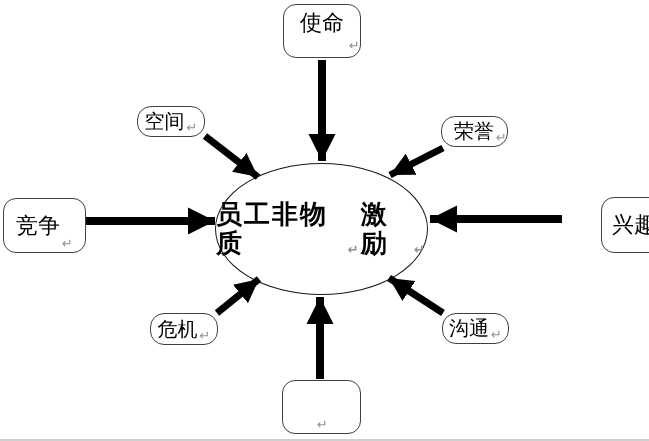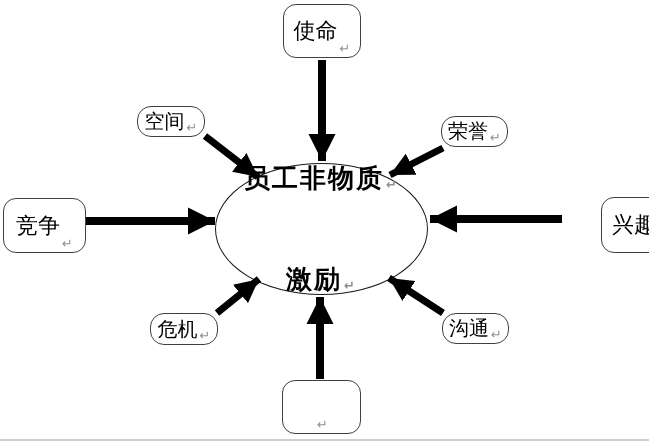--- a/index.html
+++ b/index.html
@@ -26,39 +26,39 @@
   .node-big   { border-radius: 13px; font-size: 22px; }
   .node-small { border-radius: 14px;  font-size: 20px; }
   .ret {
     color: #909090;
     font-size: 13px;
     margin-left: 2px;
     align-self: flex-end;
     line-height: 1.2;
   }
   
-  .n-mission       { left: 283px; top: 4px;   width: 78px; height: 54px; }
+  .n-mission       { left: 283px; top: 4px;   width: 78px; height: 54px; flex-direction: column; }
   .n-space         { left: 137px; top: 106px; width: 68px; height: 31px; }
-  .n-honor         { left: 441px; top: 116px; width: 67px; height: 31px; }
+  .n-honor         { left: 441px; top: 116px; width: 67px; height: 31px; justify-content: flex-end; }
   .n-competition   { left: 3px;   top: 198px; width: 83px; height: 55px; }
   .n-interest      { left: 562px; top: 197px; width: 79px; height: 56px; margin-left: 39px; }
   .n-crisis        { left: 150px; top: 313px; width: 68px; height: 32px; }
   .n-communication { left: 442px; top: 313px; width: 67px; height: 31px; }
   .n-survival      { left: 282px; top: 380px; width: 79px; height: 54px; }
   .ellipse {
     position: absolute;
     left: 215px; top: 163px;
     width: 213px; height: 132px;
     background: #ffffff;
     border: 1.5px solid #1a1a1a;
     border-radius: 50%;
     display: flex;
-    flex-direction: column;
+    flex-direction: row;
     align-items: center;
-    justify-content: space-between;
+    justify-content: flex-end;
     row-gap: 16px;
     z-index: 1;
   }
   .ellipse .line {
     font-weight: bold;
     font-size: 26px;
     letter-spacing: 2px;
     color: #000000;
     display: flex;
     align-items: flex-end;

